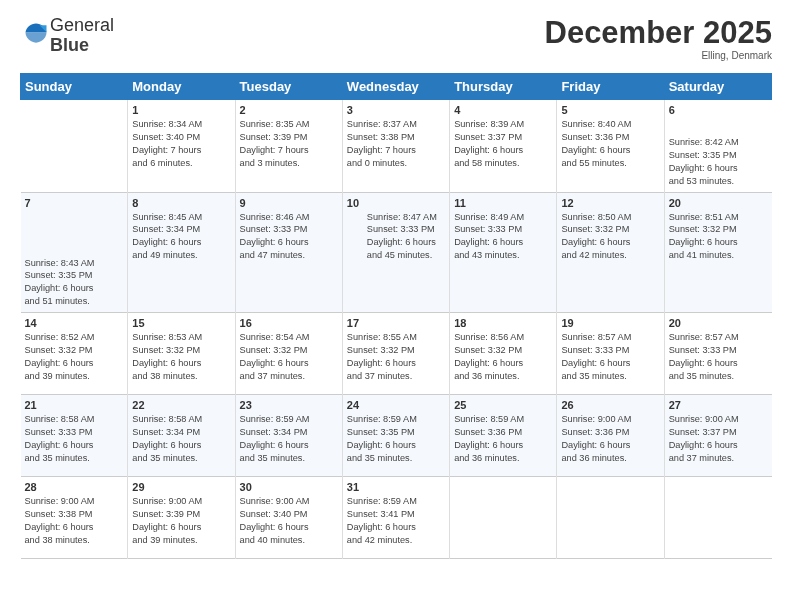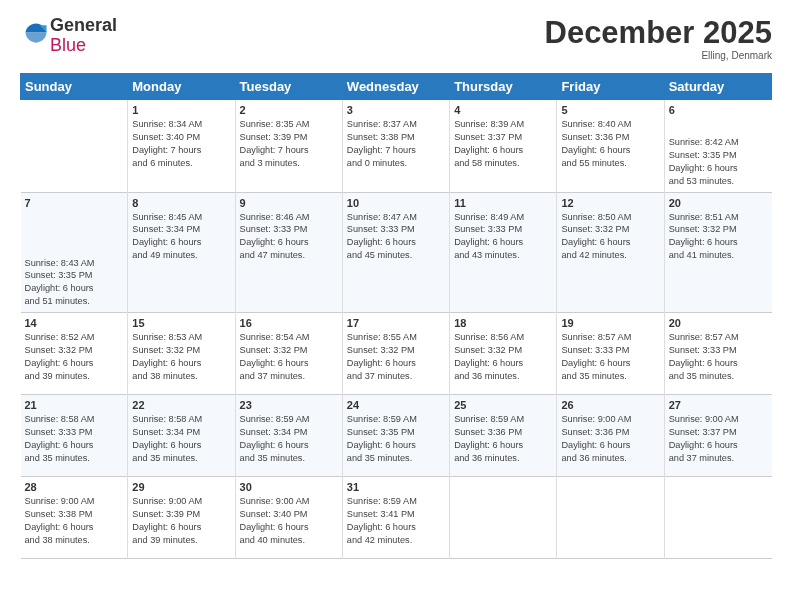--- a/index.html
+++ b/index.html
@@ -23,22 +23,22 @@
       margin-bottom: 12px;
     }
     .logo {
       display: flex;
       align-items: center;
     }
     .logo-text {
       font-size: 18px;
       line-height: 1.1;
     }
-    .logo-general { color: #333; font-weight: bold; }
-    .logo-blue { color: #be185d; font-weight: normal; }
+    .logo-general { color: #333; font-weight: normal; }
+    .logo-blue { color: #404040; font-weight: bold; }
     .logo-icon {
       width: 28px;
       height: 28px;
       margin-left: 2px;
     }
     .title-block {
       text-align: right;
     }
     .month-title {
       font-size: 31px;
@@ -195,21 +195,21 @@
           </td>
           <td>
             <span class="day-num">9</span>
             <div class="cell-content" style="white-space: pre-line;">Sunrise: 8:46 AM
 Sunset: 3:33 PM
 Daylight: 6 hours
 and 47 minutes.</div>
           </td>
           <td>
             <span class="day-num">10</span>
-            <div class="cell-content" style="white-space: pre-line;">Sunrise: 8:47 AM
+            <div class="cell-content" style="white-space: pre-line; margin-left: 20px;">Sunrise: 8:47 AM
 Sunset: 3:33 PM
 Daylight: 6 hours
 and 45 minutes.</div>
           </td>
           <td>
             <span class="day-num">11</span>
             <div class="cell-content" style="white-space: pre-line;">Sunrise: 8:49 AM
 Sunset: 3:33 PM
 Daylight: 6 hours
 and 43 minutes.</div>

